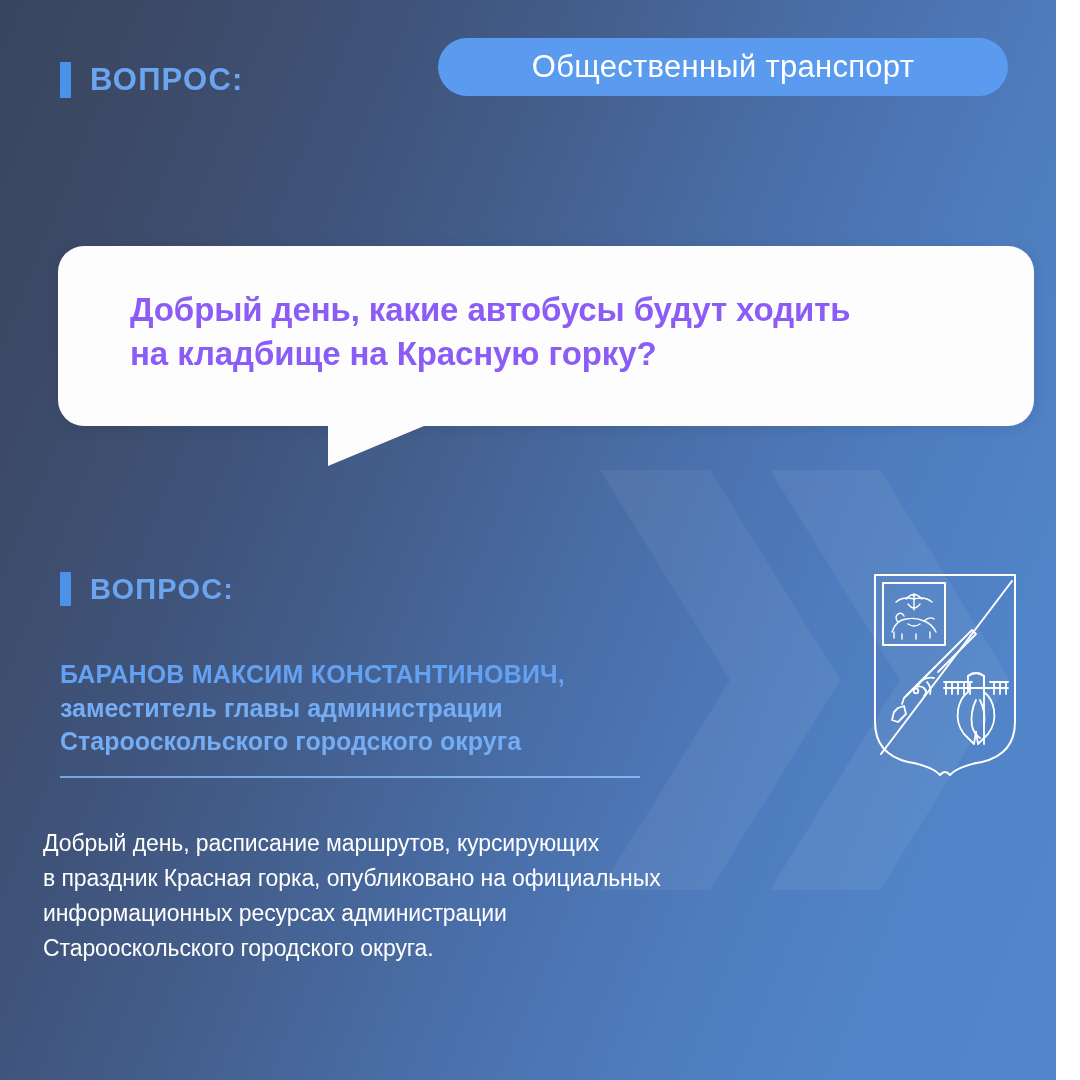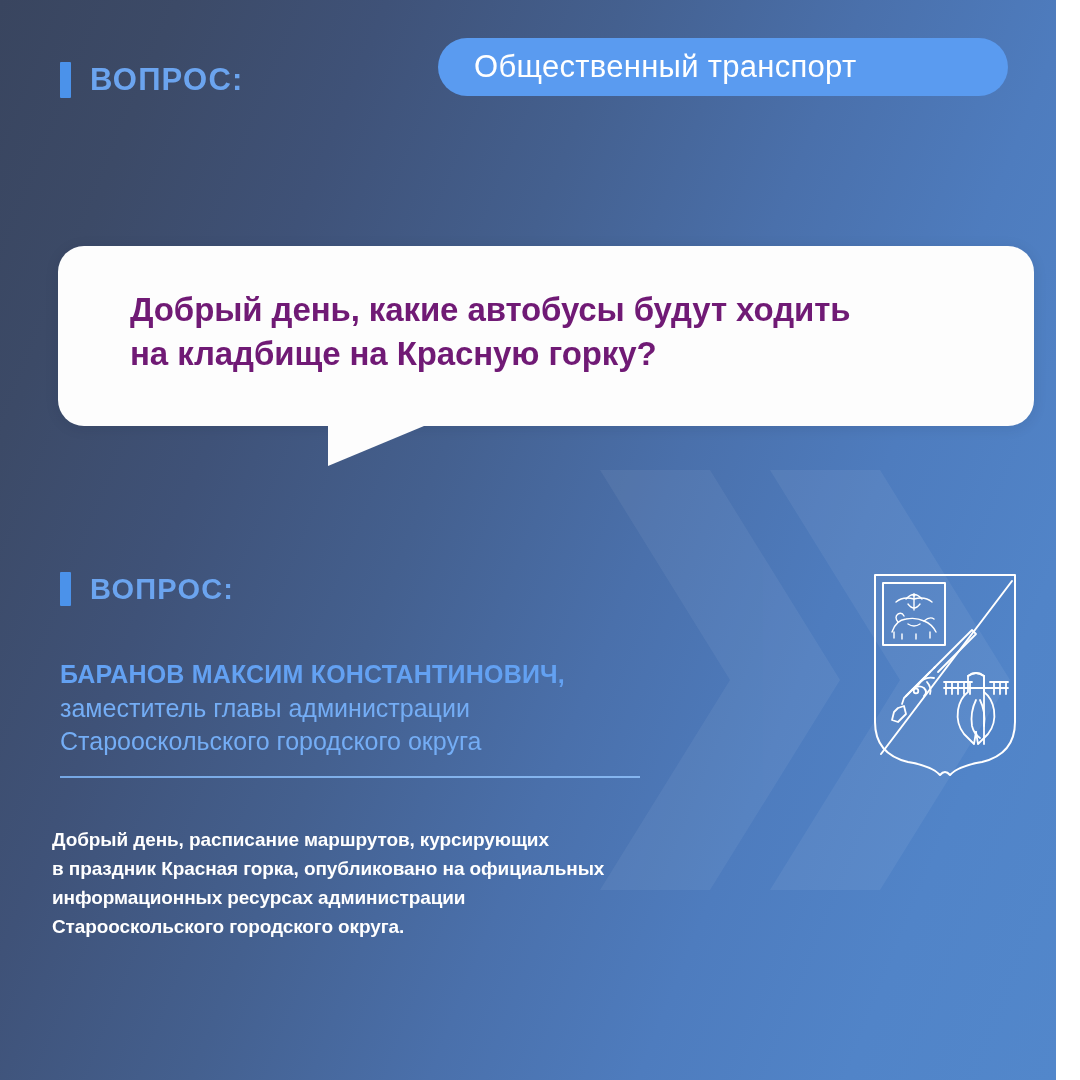--- a/index.html
+++ b/index.html
@@ -59,21 +59,21 @@
     letter-spacing:1.2px;
   }
   .label-answer .txt { font-size:29px; }
 
   
   .topic-pill {
     position:absolute;
     right:48px; top:38px;
     height:58px;
     min-width:570px;
-    display:flex; align-items:center; 
+    display:flex; align-items:center; justify-content:center;
     padding:0 36px;
     background:#5a9bf0;
     border-radius:29px;
     color:#ffffff;
     font-size:31px;
     font-weight:400;
     letter-spacing:0.3px;
     white-space:nowrap;
   }
 
@@ -81,21 +81,21 @@
   .bubble-wrap { position:absolute; left:58px; top:246px; width:976px; }
 
   .bubble {
     position:relative;
     background:#fdfdfd;
     border-radius:26px;
     padding:42px 48px 50px 72px;
     box-shadow:0 2px 14px rgba(15,25,45,0.10);
   }
   .bubble-text {
-    color:#701a75;
+    color:#8b5cf6;
     font-size:33px;
     font-weight:bold;
     line-height:1.33;
     white-space:pre-line;
     letter-spacing:-0.1px;
   }
   .bubble-tail {
     position:absolute;
     left:270px; top:100%;
     width:96px; height:40px;
@@ -108,21 +108,21 @@
   .author-name {
     color:#63a1f2;
     font-size:25px;
     font-weight:bold;
     letter-spacing:0.2px;
     line-height:1.28;
   }
   .author-title {
     color:#74adf5;
     font-size:25px;
-    font-weight:400;
+    font-weight:700;
     line-height:1.32;
     white-space:pre-line;
     margin-top:2px;
   }
   .author-divider {
     margin-top:18px;
     width:580px; height:2px;
     background:linear-gradient(90deg,#7fb6f7 0%,#8ec0fa 70%,#8ec0fa 100%);
     opacity:0.85;
   }
@@ -131,25 +131,25 @@
   .emblem {
     position:absolute;
     left:872px; top:572px;
     width:146px; height:206px;
   }
   .emblem svg { width:100%; height:100%; display:block; }
 
   
   .answer-body {
     position:absolute;
-    left:52px; top:826px;
+    left:43px; top:826px;
     width:960px;
     color:#ffffff;
-    font-size:19px;
-    font-weight:700;
+    font-size:23px;
+    font-weight:400;
     line-height:1.52;
     white-space:pre-line;
     letter-spacing:-0.1px;
   }
 </style>
 </head>
 <body>
 
 <div class="canvas">
 

